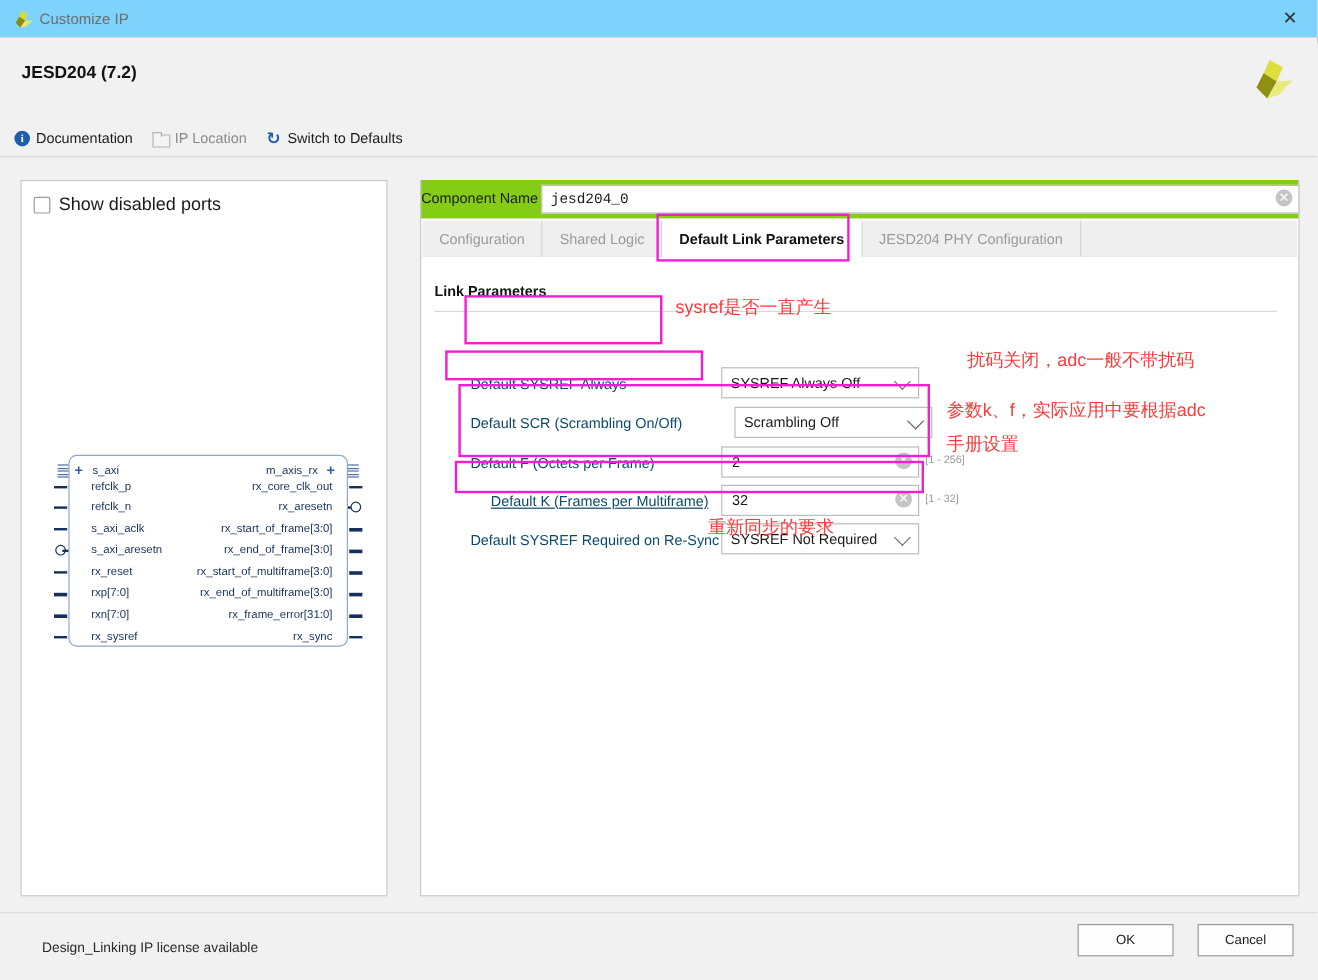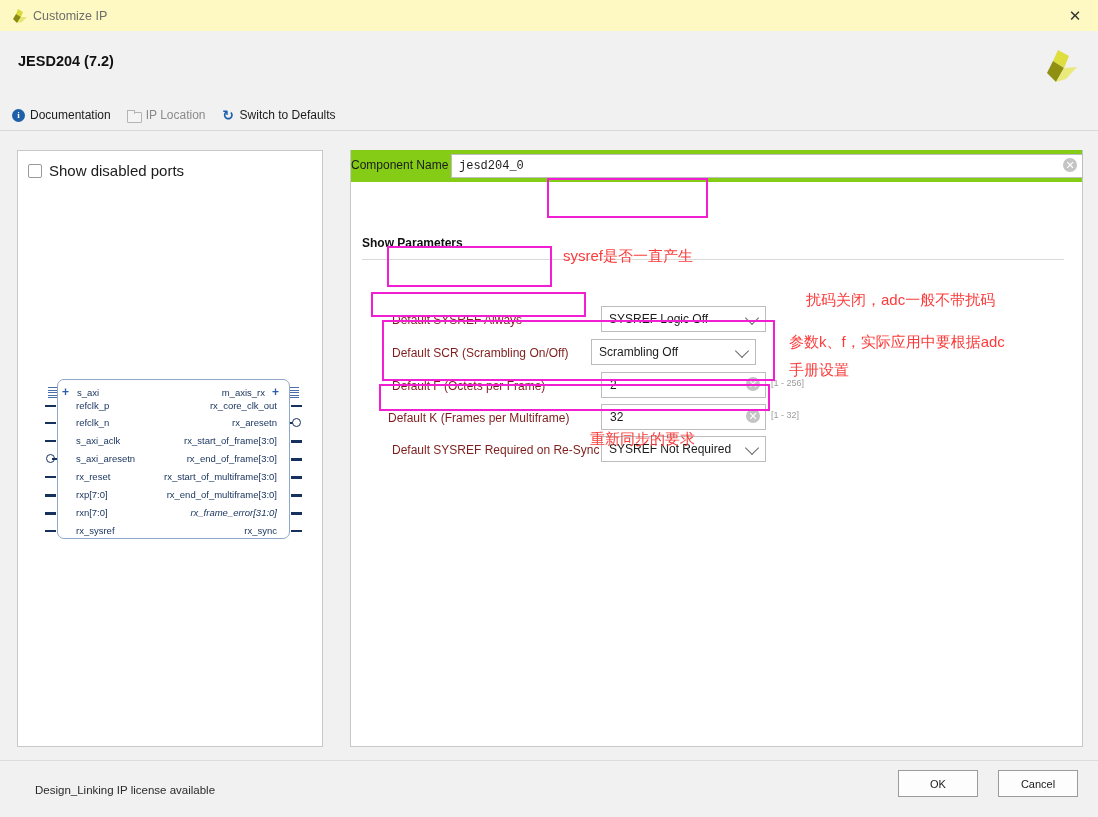--- a/index.html
+++ b/index.html
@@ -8,21 +8,21 @@
     background:#f1f1f1;
     font-family:"Liberation Sans","DejaVu Sans",sans-serif;
     font-size:12px;
     color:#1e1e1e;
     overflow:hidden;
     position:relative;
   }
   
   .titlebar{
     position:absolute;left:0;top:0;width:1098px;height:31px;
-    background:#fef9c3;border-bottom:5px solid #c2410c;
+    background:#7dd3fc;border-bottom:5px solid #c2410c;
     display:flex;align-items:center;
   }
   .tb-logo{width:18px;height:16px;margin-left:9px;margin-right:6px;position:relative;}
   .tb-title{font-size:12.5px;color:#6d6d6d;}
   .tb-close{
     position:absolute;right:0;top:0;width:46px;height:30px;
     display:flex;align-items:center;justify-content:center;
     color:#333;font-size:15px;line-height:1;
   }
   
@@ -133,21 +133,21 @@
   .content{
     position:absolute;left:1px;top:63px;width:729px;height:530px;background:#fff;
   }
   .sect-title{
     position:absolute;left:10px;top:22px;font-size:12px;font-weight:bold;color:#111;
   }
   .sect-rule{
     position:absolute;left:10px;top:45px;width:702px;height:1px;background:#d9d9d9;
   }
   .param-label{
-    position:absolute;font-size:12px;color:#7f1d1d;white-space:nowrap;
+    position:absolute;font-size:12px;color:#0c4a6e;white-space:nowrap;
   }
   .combo{
     position:absolute;height:24px;background:#fff;border:1px solid #bcbcbc;
     display:flex;align-items:center;
   }
   .combo .val{margin-left:7px;font-size:12px;color:#1b1b1b;}
   .chev{
     position:absolute;right:8px;top:6px;width:9px;height:9px;
     border-left:1.6px solid #6a6a6a;border-bottom:1.6px solid #6a6a6a;
     transform:rotate(-45deg);
@@ -293,63 +293,70 @@
 
     <span class="port right" style="top:73px;">rx_end_of_frame[3:0]</span>
     <span class="stub r" style="top:78px;border-top-width:3px;"></span>
 
     <span class="port right" style="top:91px;">rx_start_of_multiframe[3:0]</span>
     <span class="stub r" style="top:96px;border-top-width:3px;"></span>
 
     <span class="port right" style="top:109px;">rx_end_of_multiframe[3:0]</span>
     <span class="stub r" style="top:114px;border-top-width:3px;"></span>
 
-    <span class="port right" style="top:127px;font-style:italic;">rx_frame_error[31:0]</span>
+    <span class="port right" style="top:127px;">rx_frame_error[31:0]</span>
     <span class="stub r" style="top:132px;border-top-width:3px;"></span>
 
     <span class="port right" style="top:145px;">rx_sync</span>
     <span class="stub r" style="top:150px;"></span>
   </div>
 </div>
 
 <div class="rightpanel">
 
   <div class="cnrow">
     <span class="cnlabel">Component Name</span>
     <div class="cnfield">
       <input value="jesd204_0" style="">
       <span class="clearx">✕</span>
     </div>
   </div>
 
+  <div class="tabstrip">
+    <div class="tab">Configuration</div>
+    <div class="tab">Shared Logic</div>
+    <div class="tab active">Default Link Parameters</div>
+    <div class="tab">JESD204 PHY Configuration</div>
+    <div class="tabtail"></div>
+  </div>
 
   <div class="content">
-    <div class="sect-title">Show Parameters</div>
+    <div class="sect-title">Link Parameters</div>
     <div class="sect-rule"></div>
 
     <span class="param-label" style="left:40px;top:99px;">Default SYSREF Always</span>
     <div class="combo" style="left:249px;top:92px;width:163px;">
-      <span class="val">SYSREF Logic Off</span>
+      <span class="val">SYSREF Always Off</span>
       <span class="chev"></span>
     </div>
 
     <span class="param-label" style="left:40px;top:132px;">Default SCR (Scrambling On/Off)</span>
-    <div class="combo" style="left:239px;top:125px;width:163px;align-items:center;">
+    <div class="combo" style="left:260px;top:125px;width:163px;align-items:center;">
       <span class="val">Scrambling Off</span>
       <span class="chev"></span>
     </div>
 
     <span class="param-label" style="left:40px;top:165px;">Default F (Octets per Frame)</span>
     <div class="txtfield" style="left:249px;top:158px;width:163px;">
       <input style="width: 125px;" value="2">
       <span class="clearx" style="top:4px;">✕</span>
     </div>
     <span class="range" style="left:419px;top:164px;">[1 - 256]</span>
 
-    <span class="param-label" style="left:36px;top:197px;">Default K (Frames per Multiframe)</span>
+    <span class="param-label" style="left:57px;top:197px;text-decoration:underline;">Default K (Frames per Multiframe)</span>
     <div class="txtfield" style="left:249px;top:190px;width:163px;">
       <input style="width: 125px;" value="32">
       <span class="clearx" style="top:4px;">✕</span>
     </div>
     <span class="range" style="left:419px;top:196px;">[1 - 32]</span>
 
     <span class="param-label" style="left:40px;top:229px;">Default SYSREF Required on Re-Sync</span>
     <div class="combo" style="left:249px;top:222px;width:163px;">
       <span class="val">SYSREF Not Required</span>
       <span class="chev"></span>

